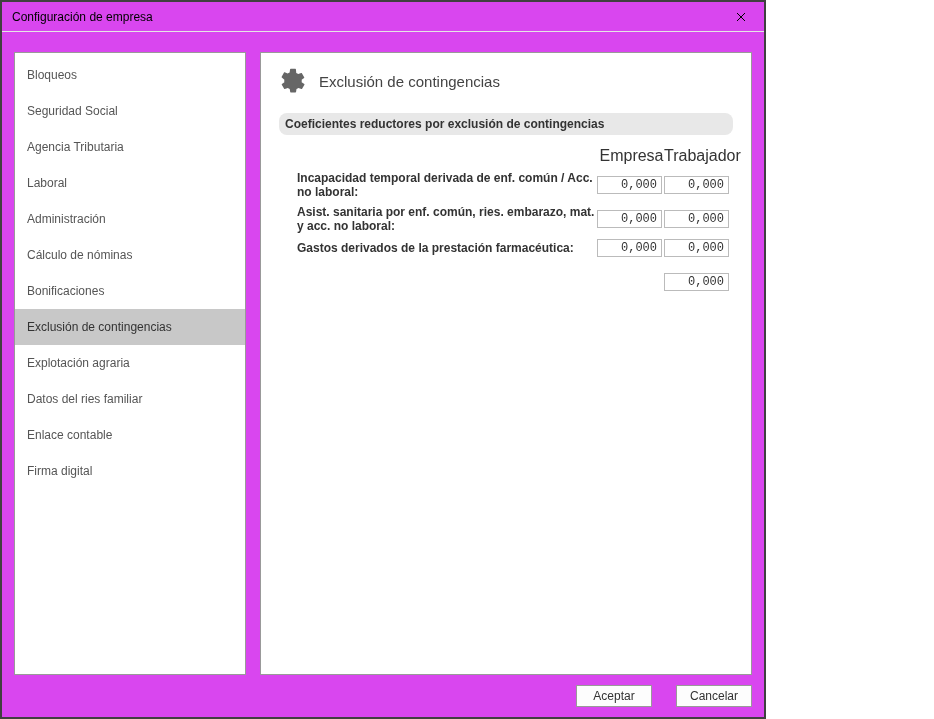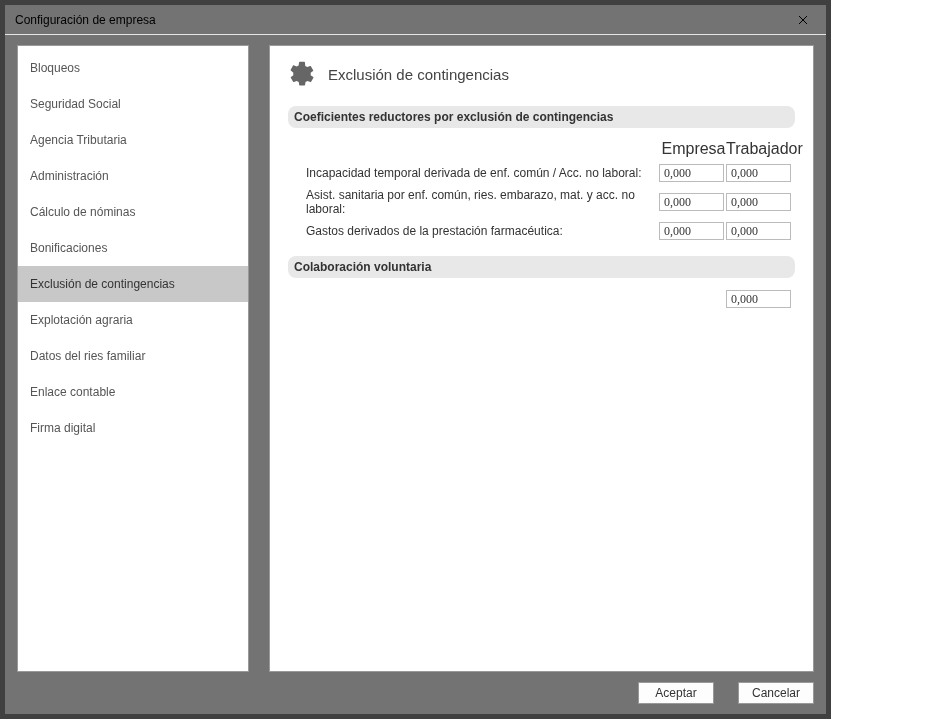--- a/index.html
+++ b/index.html
@@ -4,24 +4,24 @@
 <style>
   * { box-sizing: border-box; }
   html, body {
     margin: 0; padding: 0;
     font-family: "Segoe UI", Tahoma, Arial, sans-serif;
     font-size: 12px;
     color: #333;
     background: #fff;
   }
   .window {
-    width: 831px;
+    width: 766px;
     height: 719px;
-    border: 5px solid #404040;
-    background: #737373;
+    border: 2px solid #404040;
+    background: #d946ef;
     display: flex;
     flex-direction: column;
     position: relative;
   }
   .titlebar {
     height: 30px;
     display: flex;
     align-items: center;
     justify-content: space-between;
     padding: 0 8px 0 10px;
@@ -43,22 +43,23 @@
   }
   .body-area {
     flex: 1;
     display: flex;
     flex-direction: column;
     padding: 10px 12px 10px 12px;
   }
   .panels {
     flex: 1;
     display: flex;
-    gap: 20px;
+    gap: 14px;
     min-height: 0;
+    margin-top: 10px;
   }
   .sidebar {
     width: 232px;
     border: 1px solid #999;
     background: #fff;
     padding-top: 4px;
     overflow: hidden;
   }
   .sidebar-item {
     padding: 11px 12px 11px 12px;
@@ -117,29 +118,30 @@
   }
   .row {
     display: flex;
     align-items: center;
     margin-bottom: 6px;
   }
   .row-label {
     flex: 1;
     font-size: 12px;
     color: #333;
-    font-weight: 400;
+    font-weight: 700;
   }
   .num-input {
     width: 65px;
     height: 18px;
     border: 1px solid #bbb;
     font-size: 12px;
+    text-align: right;
     padding: 0 4px;
-    font-family: Liberation Serif, serif;
+    font-family: Liberation Mono, monospace;
     color: #333;
     background: #fff;
   }
   .num-input + .num-input {
     margin-left: 0px;
   }
   .inputs-pair {
     display: flex;
     gap: 2px;
   }
@@ -184,20 +186,21 @@
     </div>
   </div>
 
   <div class="body-area">
     <div class="panels">
 
       <div class="sidebar">
         <div class="sidebar-item">Bloqueos</div>
         <div class="sidebar-item">Seguridad Social</div>
         <div class="sidebar-item">Agencia Tributaria</div>
+        <div class="sidebar-item">Laboral</div>
         <div class="sidebar-item">Administración</div>
         <div class="sidebar-item">Cálculo de nóminas</div>
         <div class="sidebar-item">Bonificaciones</div>
         <div class="sidebar-item selected">Exclusión de contingencias</div>
         <div class="sidebar-item">Explotación agraria</div>
         <div class="sidebar-item">Datos del ries familiar</div>
         <div class="sidebar-item">Enlace contable</div>
         <div class="sidebar-item">Firma digital</div>
       </div>
 
@@ -236,21 +239,20 @@
 
           <div class="row">
             <span class="row-label">Gastos derivados de la prestación farmacéutica:</span>
             <div class="inputs-pair">
               <input class="num-input" value="0,000" style="">
               <input class="num-input" value="0,000" style="">
             </div>
           </div>
         </div>
 
-        <div class="section-header">Colaboración voluntaria</div>
 
         <div class="single-row">
           <input class="num-input" value="0,000" style="">
         </div>
 
       </div>
     </div>
 
     <div class="footer">
       <button class="btn">Aceptar</button>

